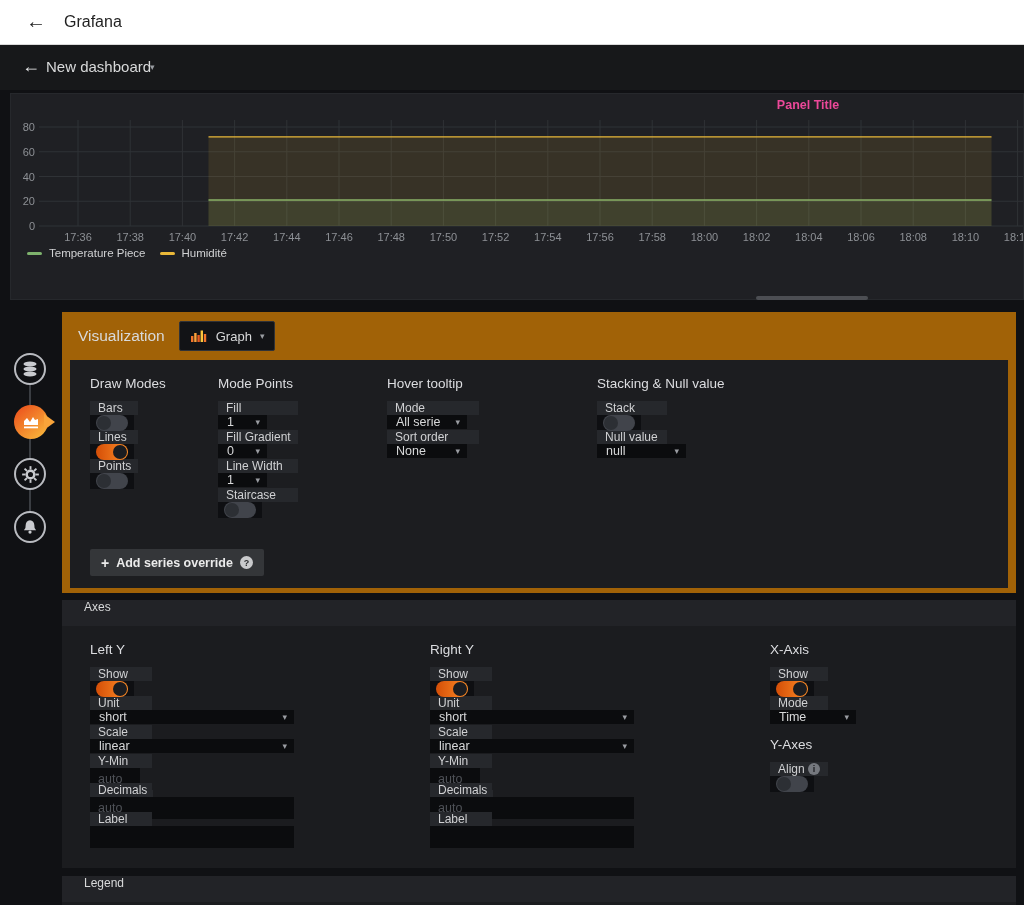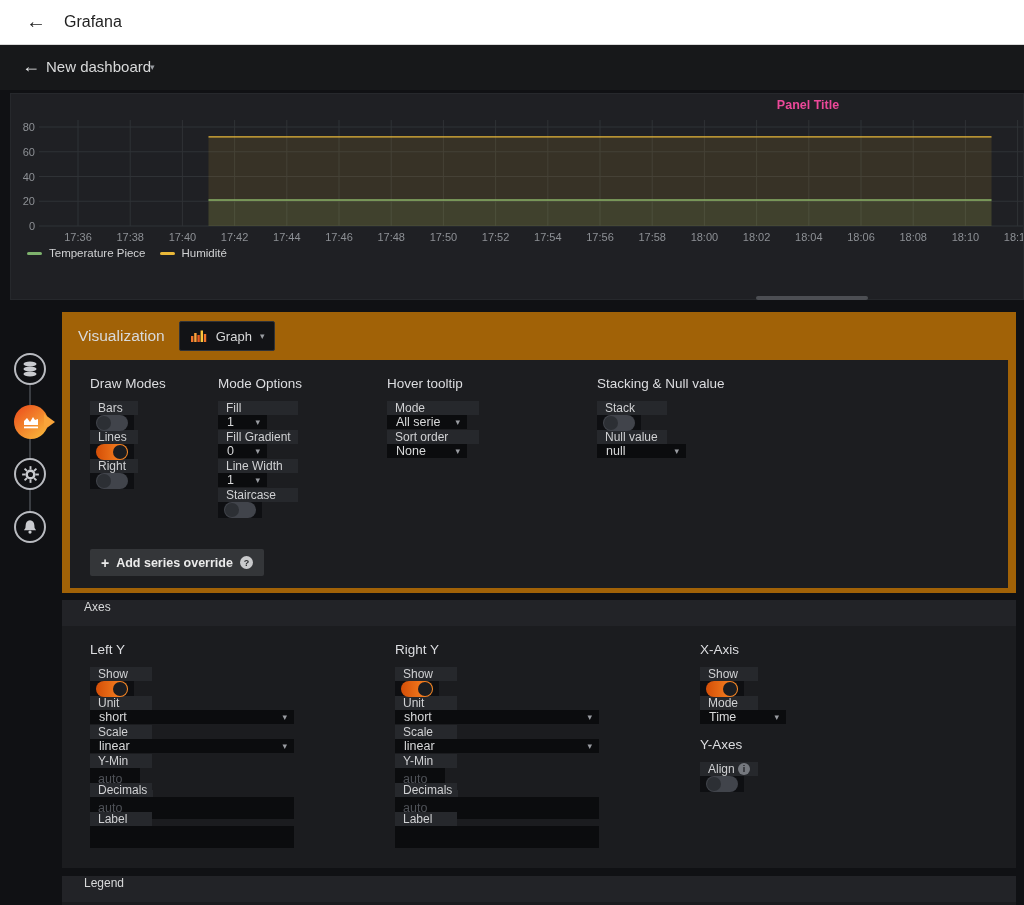--- a/index.html
+++ b/index.html
@@ -72,21 +72,21 @@
                   padding:0 11px; border:none; border-radius:2px; cursor:pointer; font-family:"Liberation Sans",sans-serif; }
   .add-override .plus { font-size:14px; margin-right:7px; }
   .q-icon { width:13px; height:13px; border-radius:50%; background:#c9cacc; color:#2b2c2e; font-size:9px;
             font-weight:bold; display:inline-flex; align-items:center; justify-content:center; margin-left:7px; }
   .i-icon { width:12px; height:12px; border-radius:50%; background:#75787e; color:#1b1c1f; font-size:9px;
             font-weight:bold; display:inline-flex; align-items:center; justify-content:center; }
 
   .axes-section { top:600px; }
   .sec-strip { height:26px; background:#222327; display:flex; align-items:flex-start; padding-left:22px;
                font-size:12px; color:#d8d9da; cursor:pointer; }
-  .axes-body { background:#1b1c1f; height:242px; padding:10px 0 0 28px; display:flex; }
+  .axes-body { background:#1b1c1f; height:242px; padding:10px 0 0 28px; display:flex;gap:35px; }
   .ax-col { width:268px; margin-right:37px; flex:none; }
   .ax-title { margin:6px 0 10px; }
   .legend-sec { top:876px; }
   .legend-body { background:#1b1c1f; height:3px; }
 </style>
 </head>
 <body>
 
 <div class="topbar">
   <span class="back">←</span>
@@ -238,31 +238,31 @@
       </div>
       <div class="row">
         <div class="lbl" style="width:48px">Lines</div>
         <div class="tbox on">
             <span class="pill">
               <span class="knob"></span>
             </span>
           </div>
       </div>
       <div class="row">
-        <div class="lbl" style="width:48px">Right</div>
+        <div class="lbl" style="width:48px">Points</div>
         <div class="tbox">
             <span class="pill">
               <span class="knob"></span>
             </span>
           </div>
       </div>
     </div>
 
     <div class="opt-col" style="width:169px">
-      <div class="opt-title">Mode Options</div>
+      <div class="opt-title">Mode Points</div>
       <div class="row">
         <div class="lbl" style="width:80px">Fill</div>
         <div class="select" style="width:49px">
           <span>1</span>
             <span class="caret">▾</span>
         </div>
       </div>
       <div class="row">
         <div class="lbl" style="width:80px">Fill Gradient</div>
         <div class="select" style="width:49px">

